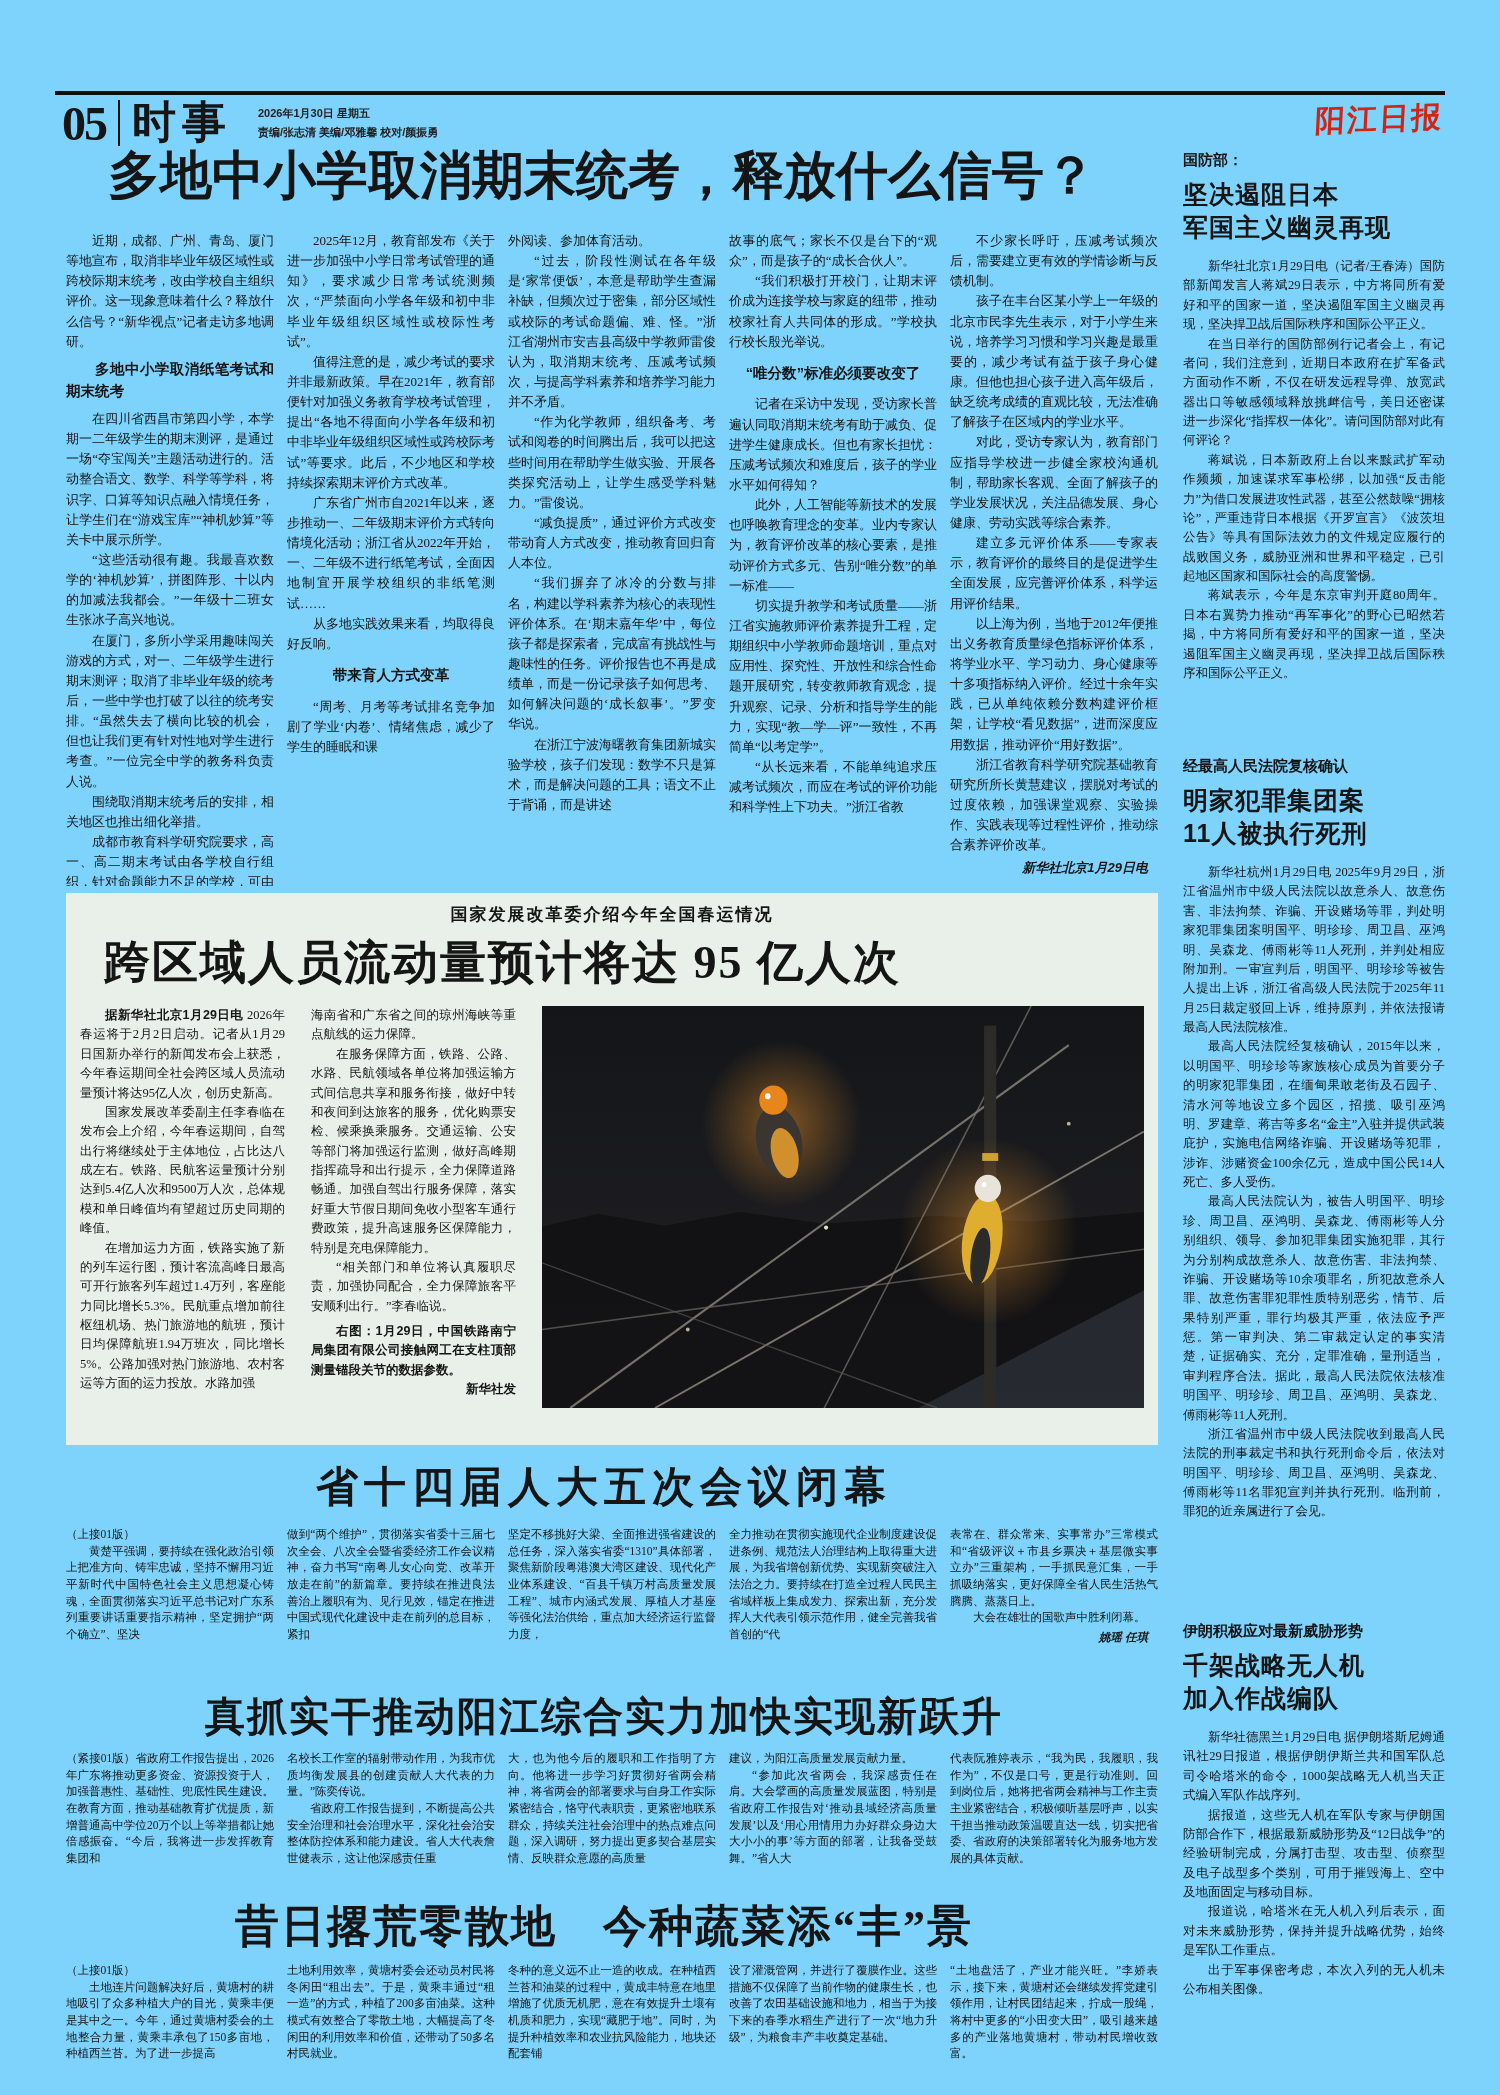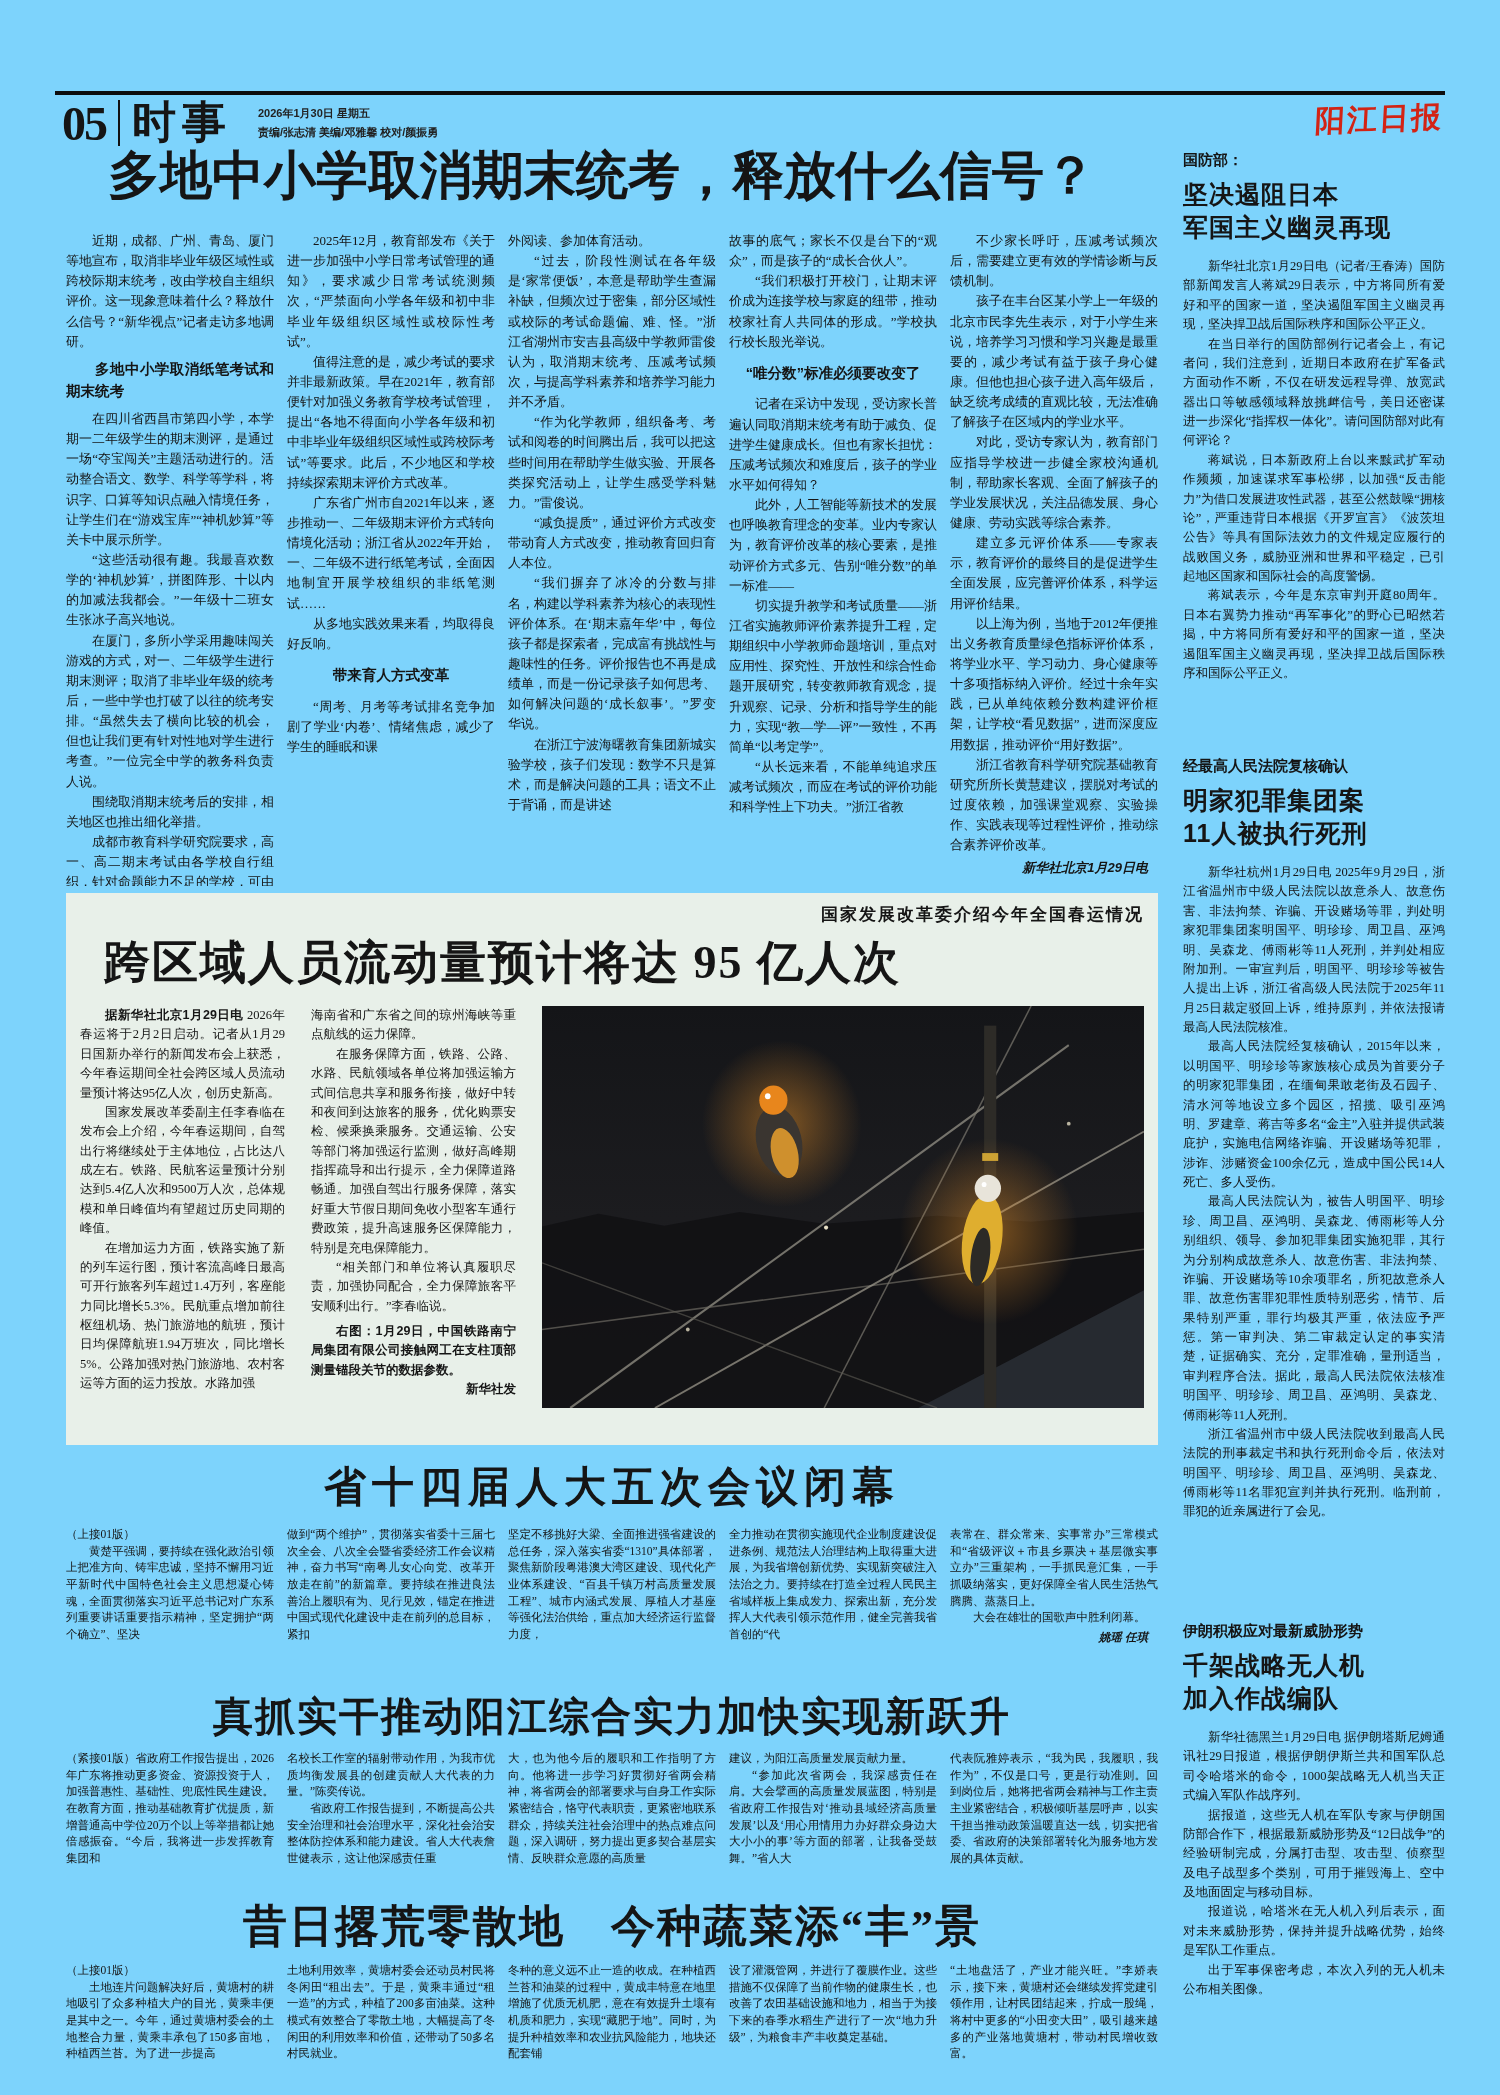--- a/index.html
+++ b/index.html
@@ -31,28 +31,28 @@
   
   .sb{left:1183px;width:262px;}
   .sb-kicker{font-family:"Liberation Sans",sans-serif;font-size:15px;font-weight:700;margin-bottom:8px;}
   .sb-headline{font-family:"Liberation Sans",sans-serif;font-size:25px;font-weight:900;line-height:1.32;letter-spacing:1px;white-space:pre-line;}
   .sb-body{margin-top:13px;font-size:12.5px;line-height:1.55;text-align:justify;overflow:hidden;}
   .sb-a .sb-body{max-height:470px;}
   .sb-b .sb-body{max-height:728px;}
   .sb-c .sb-body{max-height:282px;}
   
   .chunyun{left:66px;top:893px;width:1092px;height:552px;background:#e8f0e9;box-sizing:border-box;padding:10px 14px 12px;}
-  .cy-kicker{text-align:right;font-family:"Liberation Sans",sans-serif;font-size:17px;font-weight:700;letter-spacing:2px;}
+  .cy-kicker{text-align:center;font-family:"Liberation Sans",sans-serif;font-size:17px;font-weight:700;letter-spacing:2px;}
   .cy-headline{font-size:46px;font-weight:900;letter-spacing:2px;margin:6px 0 12px 24px;font-family:"Liberation Serif",serif;}
   .cy-row{display:flex;gap:26px;height:402px;}
   .cy-col{width:205px;flex:none;overflow:hidden;font-size:12.5px;line-height:1.55;text-align:justify;}
   .cy-photo{flex:1;position:relative;overflow:hidden;background:#1a1b1d;}
   .cy-photo svg{display:block;width:100%;height:100%;}
   
-  .sec-headline{left:66px;width:1092px;text-align:center;font-weight:900;font-family:"Liberation Serif",serif;}
+  .sec-headline{left:58px;width:1092px;text-align:center;font-weight:900;font-family:"Liberation Serif",serif;}
   .h-assembly{top:1459px;font-size:42px;letter-spacing:6px;}
   .h-yj{top:1689px;font-size:40px;letter-spacing:2px;}
   .h-vg{top:1897px;font-size:44px;letter-spacing:2px;}
   .sec-cols{left:66px;width:1092px;font-size:11.5px;line-height:1.45;}
   .c-assembly{top:1526px;height:132px;}
   .c-yj{top:1750px;height:130px;}
   .c-vg{top:1962px;height:126px;}
 </style>
 </head>
 <body>

